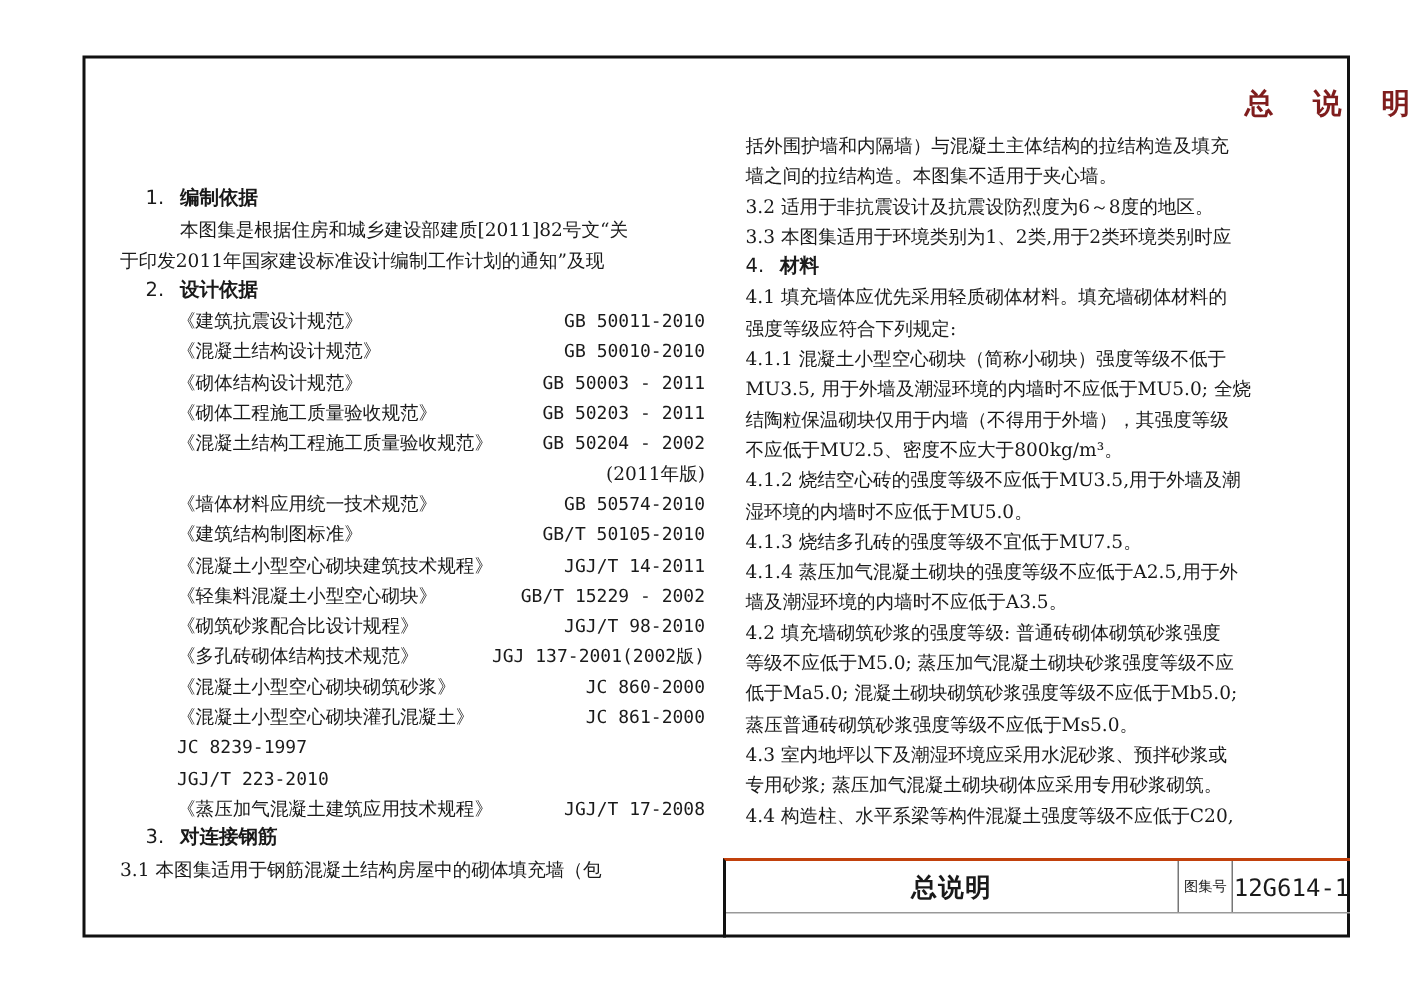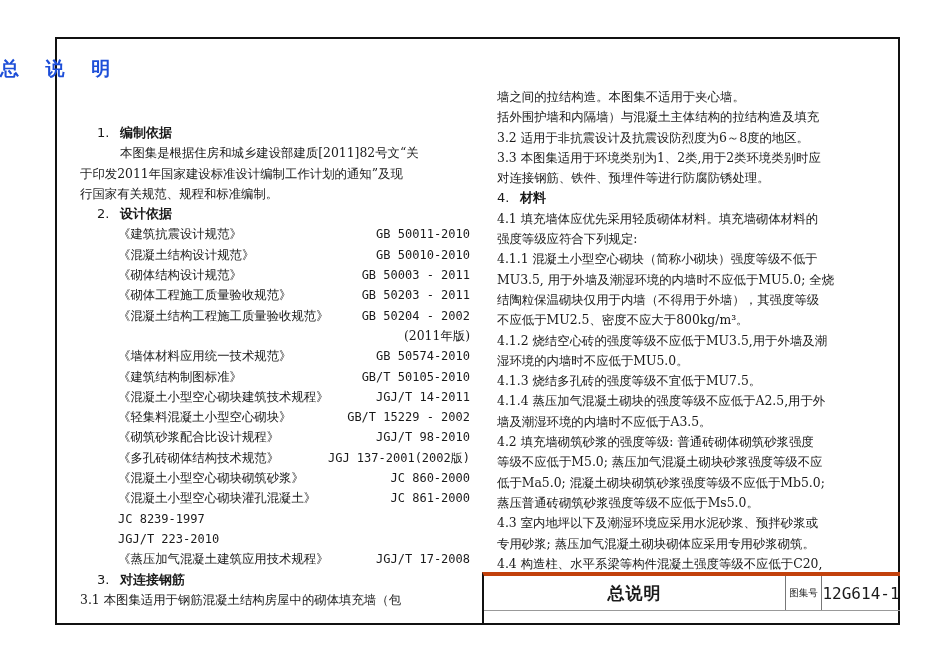--- a/index.html
+++ b/index.html
@@ -1,34 +1,34 @@
 <!DOCTYPE html>
 <html><head>
 <meta charset="utf-8">
 <style>
   html, body { margin:0; padding:0; background:#ffffff; }
   body { width:950px; height:663px; position:relative; overflow:hidden;
          font-family:"DejaVu Serif", "Liberation Serif", serif; color:#1a1a1a; }
   .frame { position:absolute; left:55px; top:37px; width:845px; height:588px;
            border:2px solid #111; box-sizing:border-box; }
-  .doc-title { position:absolute; left:0; width:950px; top:56px; text-align:left;
+  .doc-title { position:absolute; left:0; width:950px; top:56px; text-align:right;
                font-family:"DejaVu Sans","Liberation Sans",sans-serif; font-weight:bold;
-               font-size:19px; letter-spacing:10px; color:#1d4ed8; }
+               font-size:19px; letter-spacing:10px; color:#7f1d1d; }
   .col { position:absolute; font-size:12.4px; line-height:20.3px; }
   .col-left { left:80px; top:87px; width:390px;margin-top:36px; }
   .col-right { left:497px; top:87px; width:400px; }
   .line { white-space:nowrap; height:20.3px; overflow:visible; }
   .h { font-family:"DejaVu Sans","Liberation Sans",sans-serif; font-weight:bold; font-size:13px; padding-left:17px; }
   .h .num { display:inline-block; width:23px; font-weight:normal; }
   .indent { padding-left:40px; }
   .ref { display:flex; justify-content:space-between; padding-left:38px; width:352px; }
   .ref .code { font-family:"DejaVu Sans Mono","Liberation Mono",monospace; font-size:12px; }
   .ref-tail { text-align:right; width:390px; }
   .tblock { position:absolute; left:482px; top:572px; width:418px; height:53px;
-            border-top:4px solid #c2410c; border-left:2px solid #111; box-sizing:border-box; }
+            border-top:2px solid #c2410c; border-left:2px solid #111; box-sizing:border-box; }
   .tb-row1 { position:absolute; left:0; top:0; right:0; height:34px; border-bottom:1px solid #999; display:flex; }
   .tb-name { width:301px; border-right:1px solid #777; display:flex; align-items:center; justify-content:center;
              font-family:"DejaVu Sans","Liberation Sans",sans-serif; font-weight:bold; font-size:17px; letter-spacing:1px; }
   .tb-label { width:35px; border-right:1px solid #777; display:flex; align-items:center; justify-content:center;
               font-size:9.5px; }
   .tb-value { flex:1; display:flex; align-items:center; justify-content:center;
               font-family:"DejaVu Sans Mono","Liberation Mono",monospace; font-size:16px; }
 </style>
 </head>
 <body>
@@ -36,21 +36,20 @@
 <div class="frame"></div>
 
 <div class="doc-title">总 说 明</div>
 
 <div class="col col-left">
   <div class="line h">
     <span class="num">1.</span><span>编制依据</span>
   </div>
   <div class="line indent">本图集是根据住房和城乡建设部建质[2011]82号文“关</div>
   <div class="line">于印发2011年国家建设标准设计编制工作计划的通知”及现</div>
-  <div class="line">行国家有关规范、规程和标准编制。</div>
 
   <div class="line h">
     <span class="num">2.</span><span>设计依据</span>
   </div>
 
   <div class="line ref">
       <span>《建筑抗震设计规范》</span>
       <span class="code">GB 50011-2010</span>
     </div>
   <div class="line ref">
@@ -113,25 +112,24 @@
       <span class="code">JGJ/T 17-2008</span>
     </div>
 
   <div class="line h">
     <span class="num">3.</span><span>对连接钢筋</span>
   </div>
   <div class="line">3.1 本图集适用于钢筋混凝土结构房屋中的砌体填充墙（包</div>
 </div>
 
 <div class="col col-right">
+  <div class="line">括外围护墙和内隔墙）与混凝土主体结构的拉结构造及填充</div>
   <div class="line">墙之间的拉结构造。本图集不适用于夹心墙。</div>
-  <div class="line">括外围护墙和内隔墙）与混凝土主体结构的拉结构造及填充</div>
   <div class="line">3.2 适用于非抗震设计及抗震设防烈度为6～8度的地区。</div>
   <div class="line">3.3 本图集适用于环境类别为1、2类,用于2类环境类别时应</div>
-  <div class="line">对连接钢筋、铁件、预埋件等进行防腐防锈处理。</div>
   <div class="line h" style="padding-left:0">
     <span class="num">4.</span><span>材料</span>
   </div>
   <div class="line">4.1 填充墙体应优先采用轻质砌体材料。填充墙砌体材料的</div>
   <div class="line">强度等级应符合下列规定:</div>
   <div class="line">4.1.1 混凝土小型空心砌块（简称小砌块）强度等级不低于</div>
   <div class="line">MU3.5, 用于外墙及潮湿环境的内墙时不应低于MU5.0; 全烧</div>
   <div class="line">结陶粒保温砌块仅用于内墙（不得用于外墙），其强度等级</div>
   <div class="line">不应低于MU2.5、密度不应大于800kg/m³。</div>
   <div class="line">4.1.2 烧结空心砖的强度等级不应低于MU3.5,用于外墙及潮</div>

